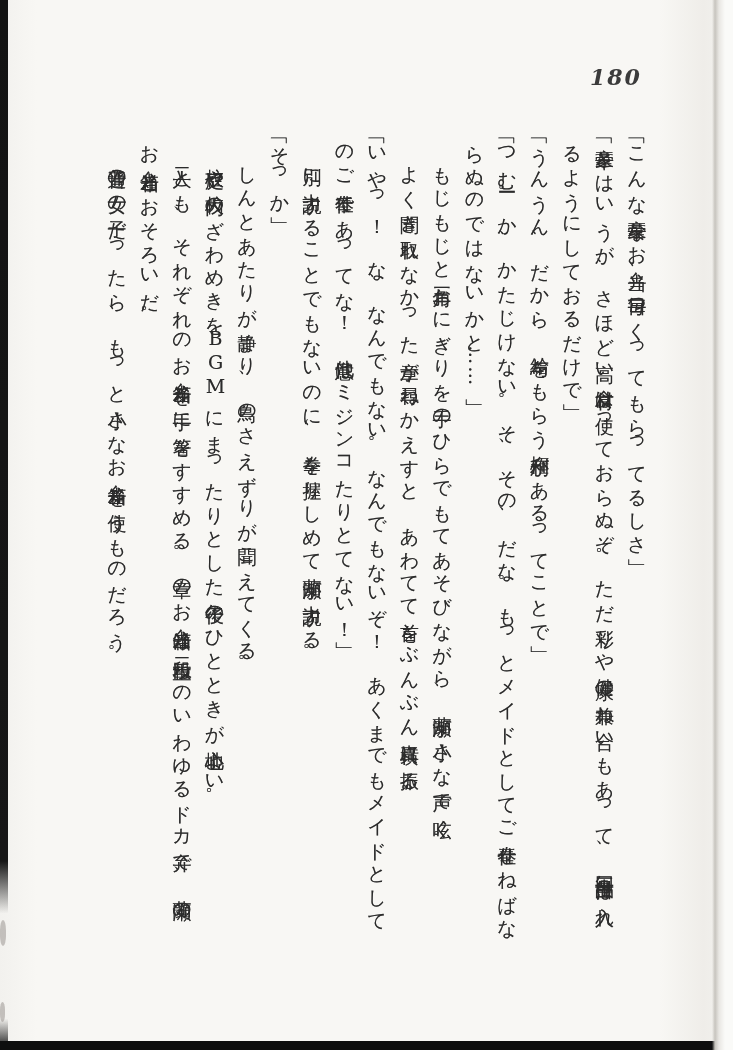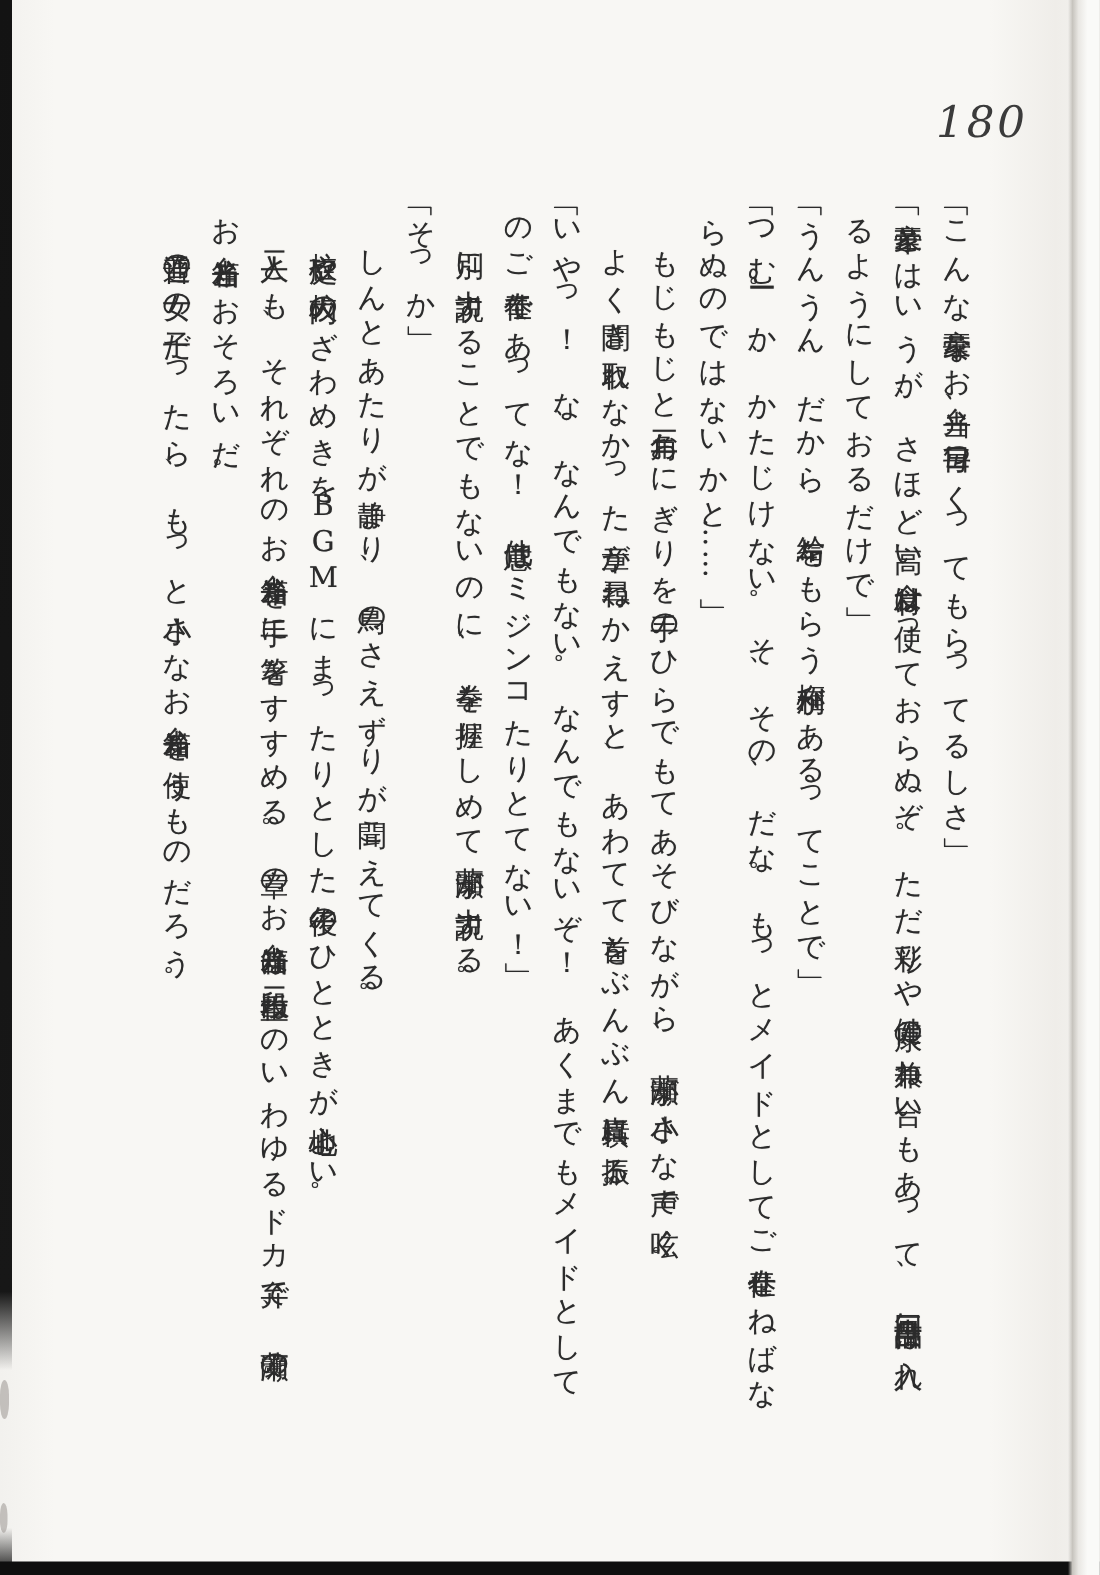--- a/index.html
+++ b/index.html
@@ -16,22 +16,22 @@
     position:absolute; left:0; bottom:0; width:733px; height:9px; background:#0e0e0e;
   }
   .smudge { position:absolute; background:#9a9691; border-radius:50%/40%; opacity:.55; }
   .s1 { left:0; top:920px; width:6px; height:26px; }
   .s2 { left:0; top:1002px; width:5px; height:20px; }
   .page-crease {
     position:absolute; top:0; left:712px; width:21px; height:1050px;
     background:linear-gradient(90deg,rgba(190,187,180,0) 0,#c7c4be 3px,#e9e7e3 7px,#fafaf8 13px,#fafaf8 100%);
   }
   .page-number {
-    position:absolute; top:64px; left:624px;
-    font-size:29px; font-style:italic; letter-spacing:2px; color:#3b3b3b;
+    position:absolute; top:64px; left:590px;
+    font-size:22px; font-style:italic; letter-spacing:2px; color:#3b3b3b;font-weight:bold;
   }
   .text-area {
     position:absolute; top:132px; left:100px; width:554px; height:800px;
     writing-mode:vertical-rl;
     font-size:19px; line-height:32.5px; letter-spacing:2px;
     color:#2b2b2b;
     text-shadow:0 0 .5px rgba(43,43,43,.45);
   }
   .para { margin:0; padding:0; }
   .para.indent { text-indent:21px; }

